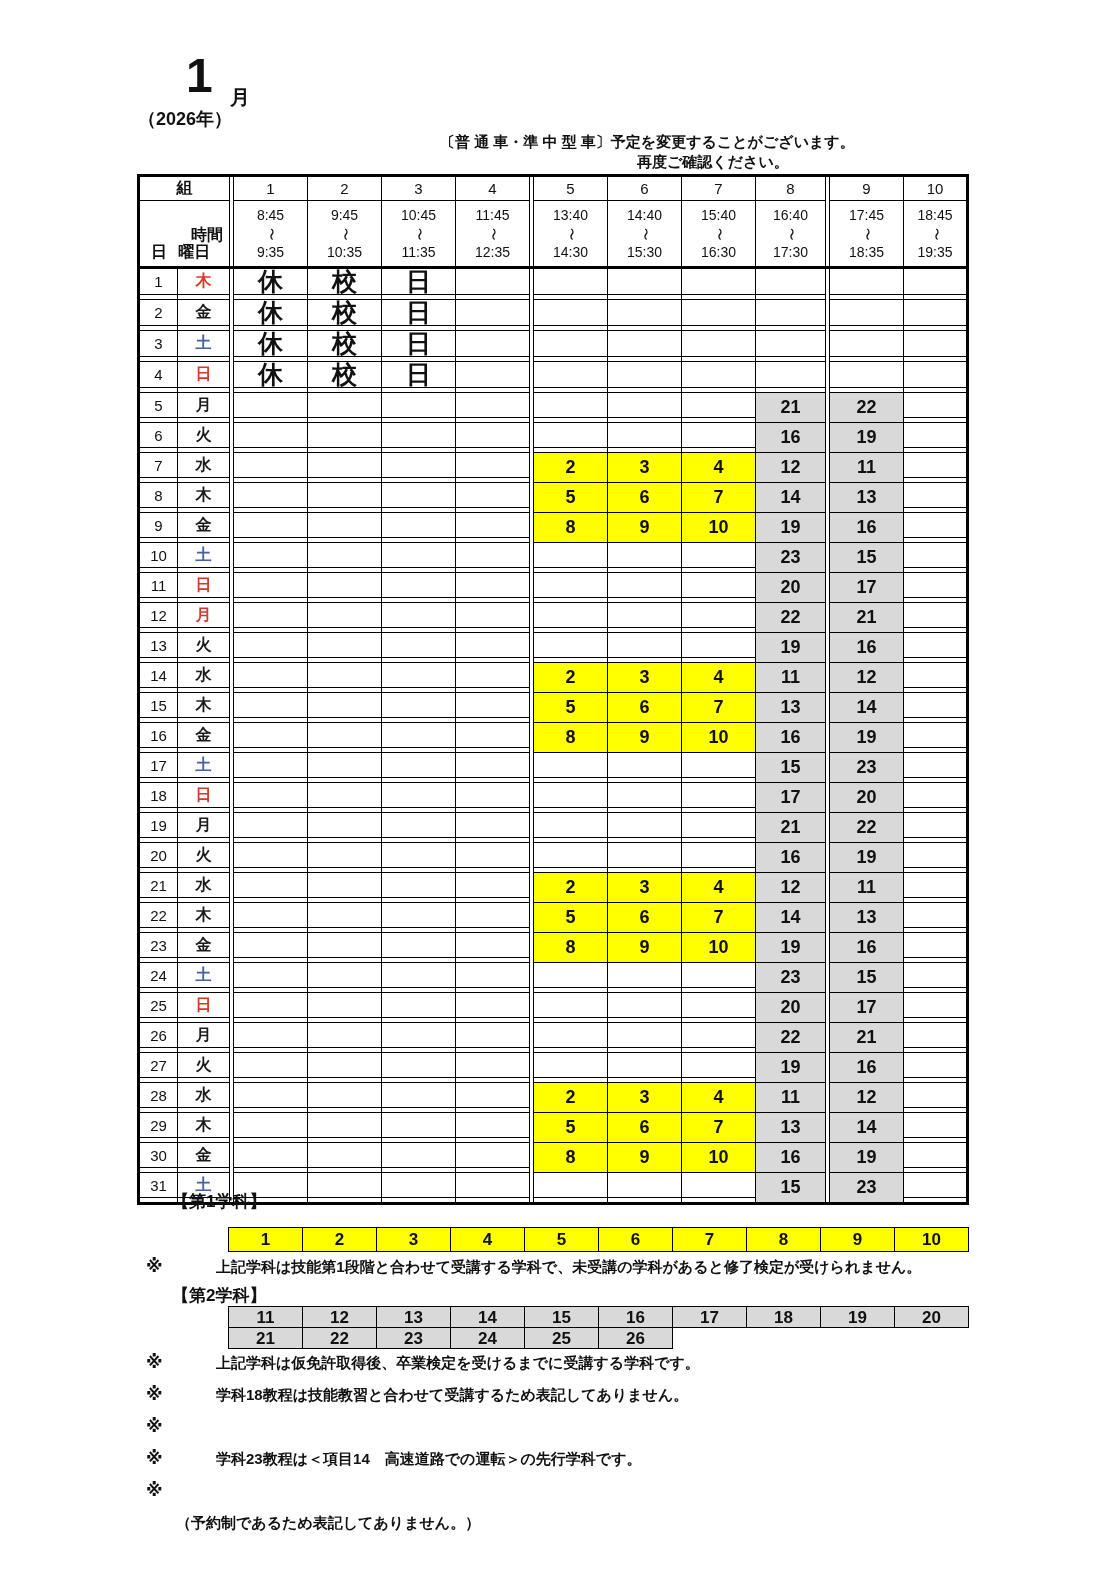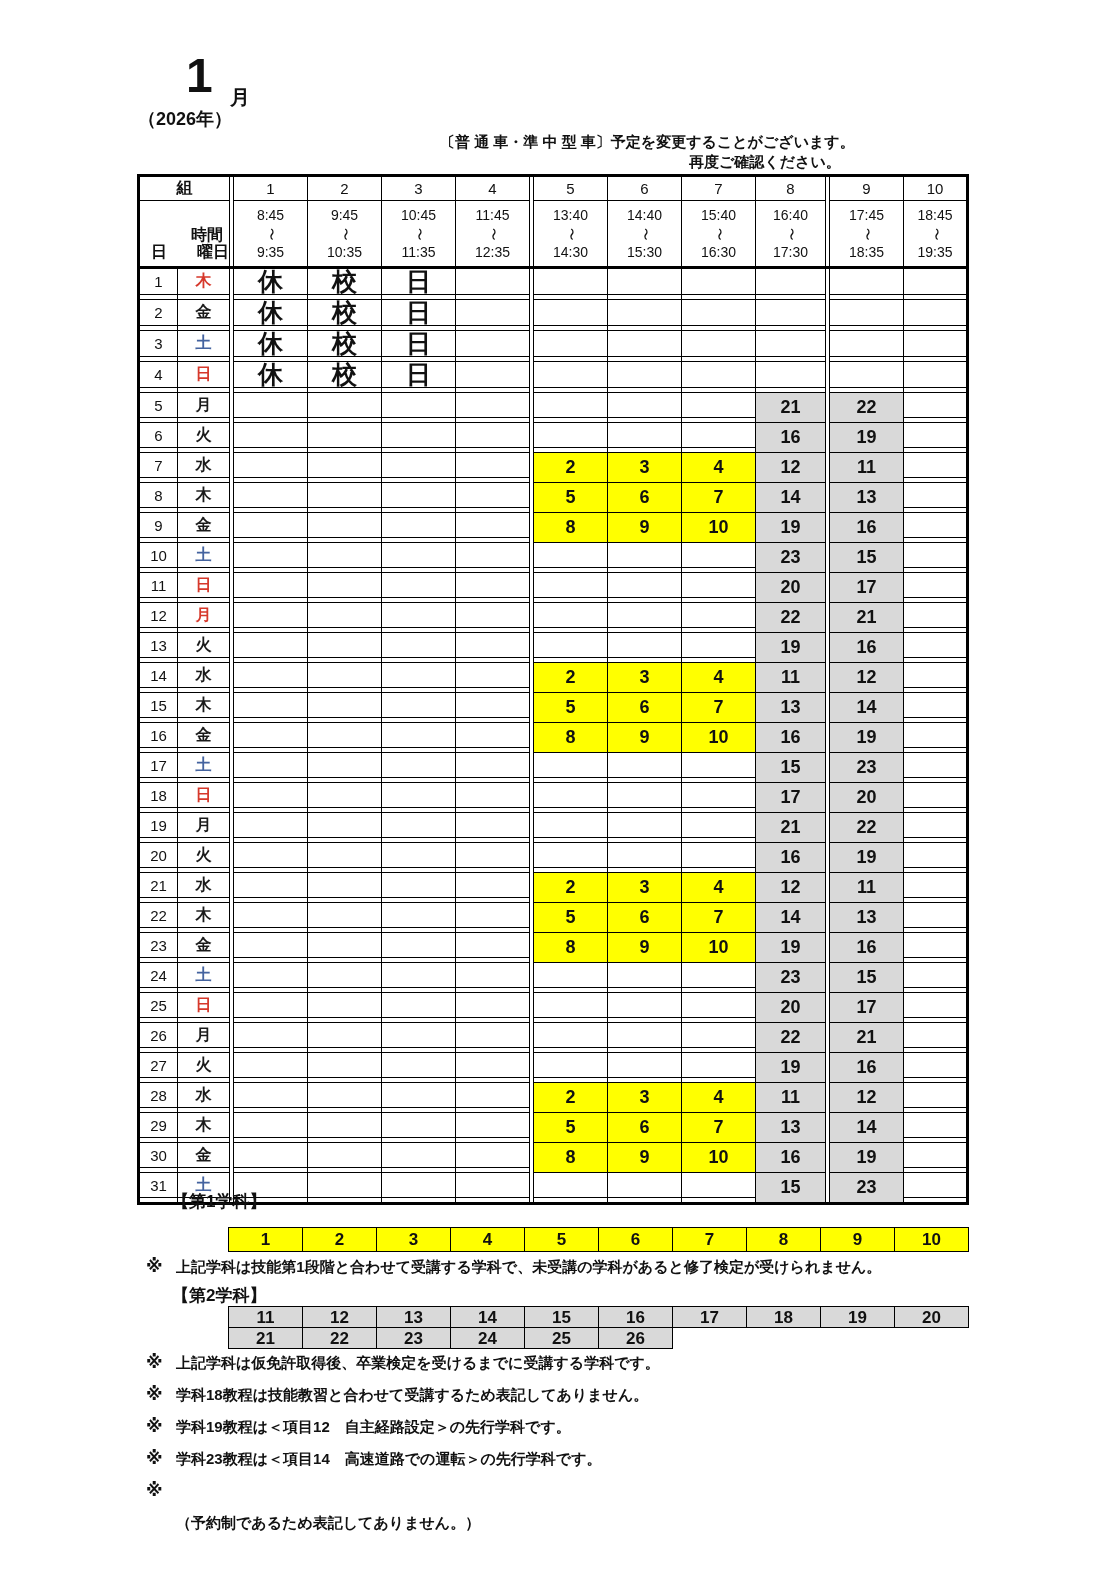--- a/index.html
+++ b/index.html
@@ -19,21 +19,21 @@
     color:var(--ink);
     font-family:"Liberation Sans","DejaVu Sans",sans-serif;
     overflow:hidden;
   }
   
   .month-num{position:absolute;left:186px;top:48px;font-size:48px;font-weight:600;letter-spacing:0;}
   .month-suffix{position:absolute;left:230px;top:84px;font-size:20px;font-weight:bold;}
   .year-label{position:absolute;left:138px;top:107px;font-size:18px;font-weight:bold;}
   .doc-title{position:absolute;left:418px;top:76px;font-size:35px;font-weight:bold;letter-spacing:6px;white-space:nowrap;}
   .sub1{position:absolute;left:440px;top:133px;font-size:15px;font-weight:bold;white-space:nowrap;}
-  .sub2{position:absolute;left:689px;top:153px;font-size:15px;font-weight:bold;white-space:nowrap;}
+  .sub2{position:absolute;left:637px;top:153px;font-size:15px;font-weight:bold;white-space:nowrap;}
 
   
   #sched{
     position:absolute;left:137px;top:174px;
     border-collapse:collapse;table-layout:fixed;
     border:3px solid var(--line);background:#ffffff;
   }
   #sched td{
     border:1px solid var(--line);
     padding:0;margin:0;
@@ -46,21 +46,21 @@
   #sched tr.crow{height:25px;}
   #sched tr.srow{height:4px;}
   #sched td.bthick{border-bottom:3px solid var(--line) !important;}
   #sched td.gap.bthick{border:0;border-bottom:3px solid var(--line) !important;}
   .hcell{font-size:15px;}
   .corner1{font-size:16px;font-weight:bold;}
   .corner2{position:relative;vertical-align:top;}
   .corner2 .tlabel{text-align:right;padding:3px 6px 0 0;font-size:16px;font-weight:bold;}
   .corner2 .dwrow{position:absolute;bottom:3px;left:0;width:100%;display:flex;}
   .corner2 .dlab{width:39px;text-align:center;font-size:16px;font-weight:bold;}
-  .corner2 .wlab{width:52px;text-align:right;font-size:16px;font-weight:bold;}
+  .corner2 .wlab{width:52px;text-align:left;font-size:16px;font-weight:bold;}
   .time{font-size:14px;line-height:1.3;font-weight:normal;}
   .tilde{display:inline-block;transform:rotate(90deg);font-size:13px;line-height:0.8;}
   .daynum{font-size:15px;}
   .wd{font-size:16px;font-weight:bold;}
   .closedcell{font-size:25px;font-weight:bold;line-height:25px;}
   .ycell{background:var(--yellow);font-size:18px;font-weight:bold;}
   .gcell{background:var(--gray);font-size:18px;font-weight:bold;}
   .sp{height:4px;}
 
   
@@ -77,21 +77,21 @@
   #bar1 div{height:25px;line-height:24px;background:var(--yellow);}
   #bar2a{left:228px;top:1306px;}
   #bar2b{left:228px;top:1327px;}
   #bar2a div,#bar2b div{height:22px;line-height:21px;background:var(--gray);}
 
   .notebox{position:absolute;left:146px;font-size:15px;font-weight:bold;}
   #note1{top:1256px;}
   #notes{top:1352px;}
   .note-item{display:flex;margin-bottom:11px;line-height:21px;}
   .note-marker{width:24px;flex:0 0 24px;font-size:17px;}
-  .note-text{padding-left:6px;white-space:nowrap;}
+  .note-text{padding-left:6px;white-space:nowrap;margin-left:40px;}
   .note-sub{margin:2px 0 0 30px;line-height:21px;}
 </style>
 </head>
 <body>
 
 <div class="page">
   <div class="month-num">1</div>
   <div class="month-suffix">月</div>
   <div class="year-label">（2026年）</div>
   <div class="sub1">〔普 通 車・準 中 型 車〕予定を変更することがございます。</div>
@@ -1167,21 +1167,20 @@
       <div class="note-item">
         <span class="note-marker">※</span>
         <span class="note-text">上記学科は仮免許取得後、卒業検定を受けるまでに受講する学科です。</span>
       </div>
       <div class="note-item">
         <span class="note-marker">※</span>
         <span class="note-text">学科18教程は技能教習と合わせて受講するため表記してありません。</span>
       </div>
       <div class="note-item">
         <span class="note-marker">※</span>
-        <span class="note-text">学科19教程は＜項目12　自主経路設定＞の先行学科です。</span>
       </div>
       <div class="note-item">
         <span class="note-marker">※</span>
         <span class="note-text">学科23教程は＜項目14　高速道路での運転＞の先行学科です。</span>
       </div>
       <div class="note-item">
         <span class="note-marker">※</span>
       </div>
       <div class="note-sub">（予約制であるため表記してありません。）</div>
     </div>

